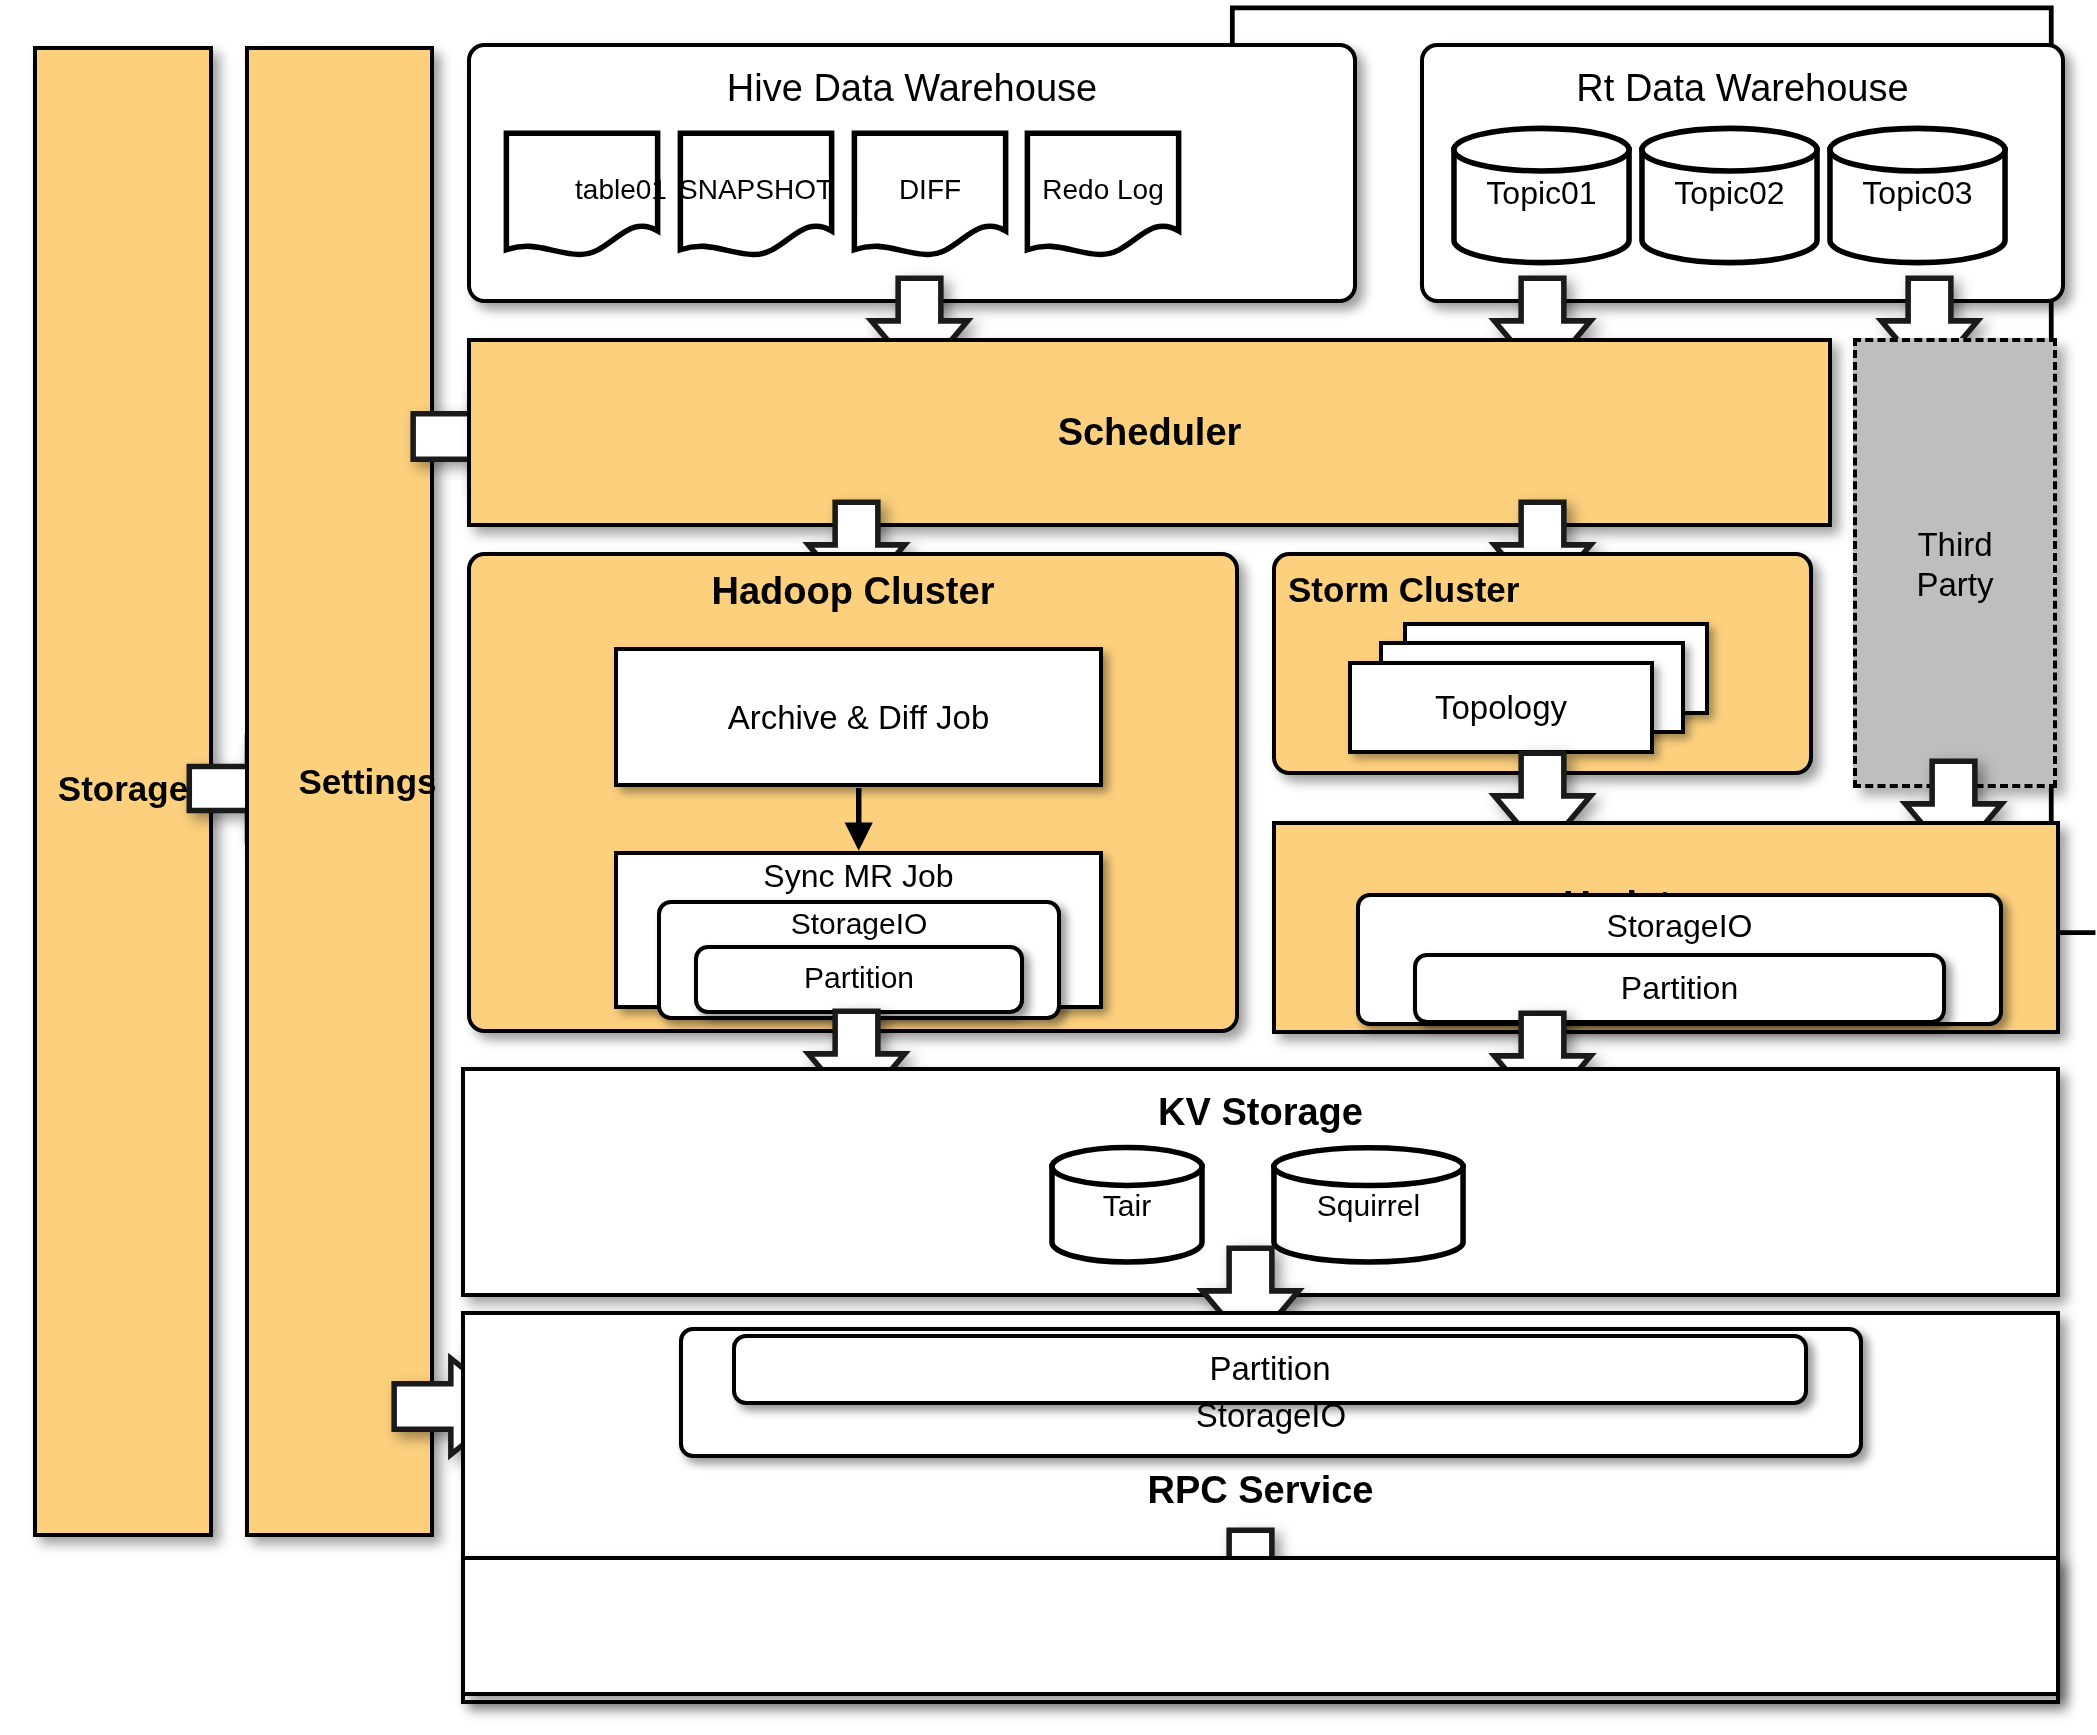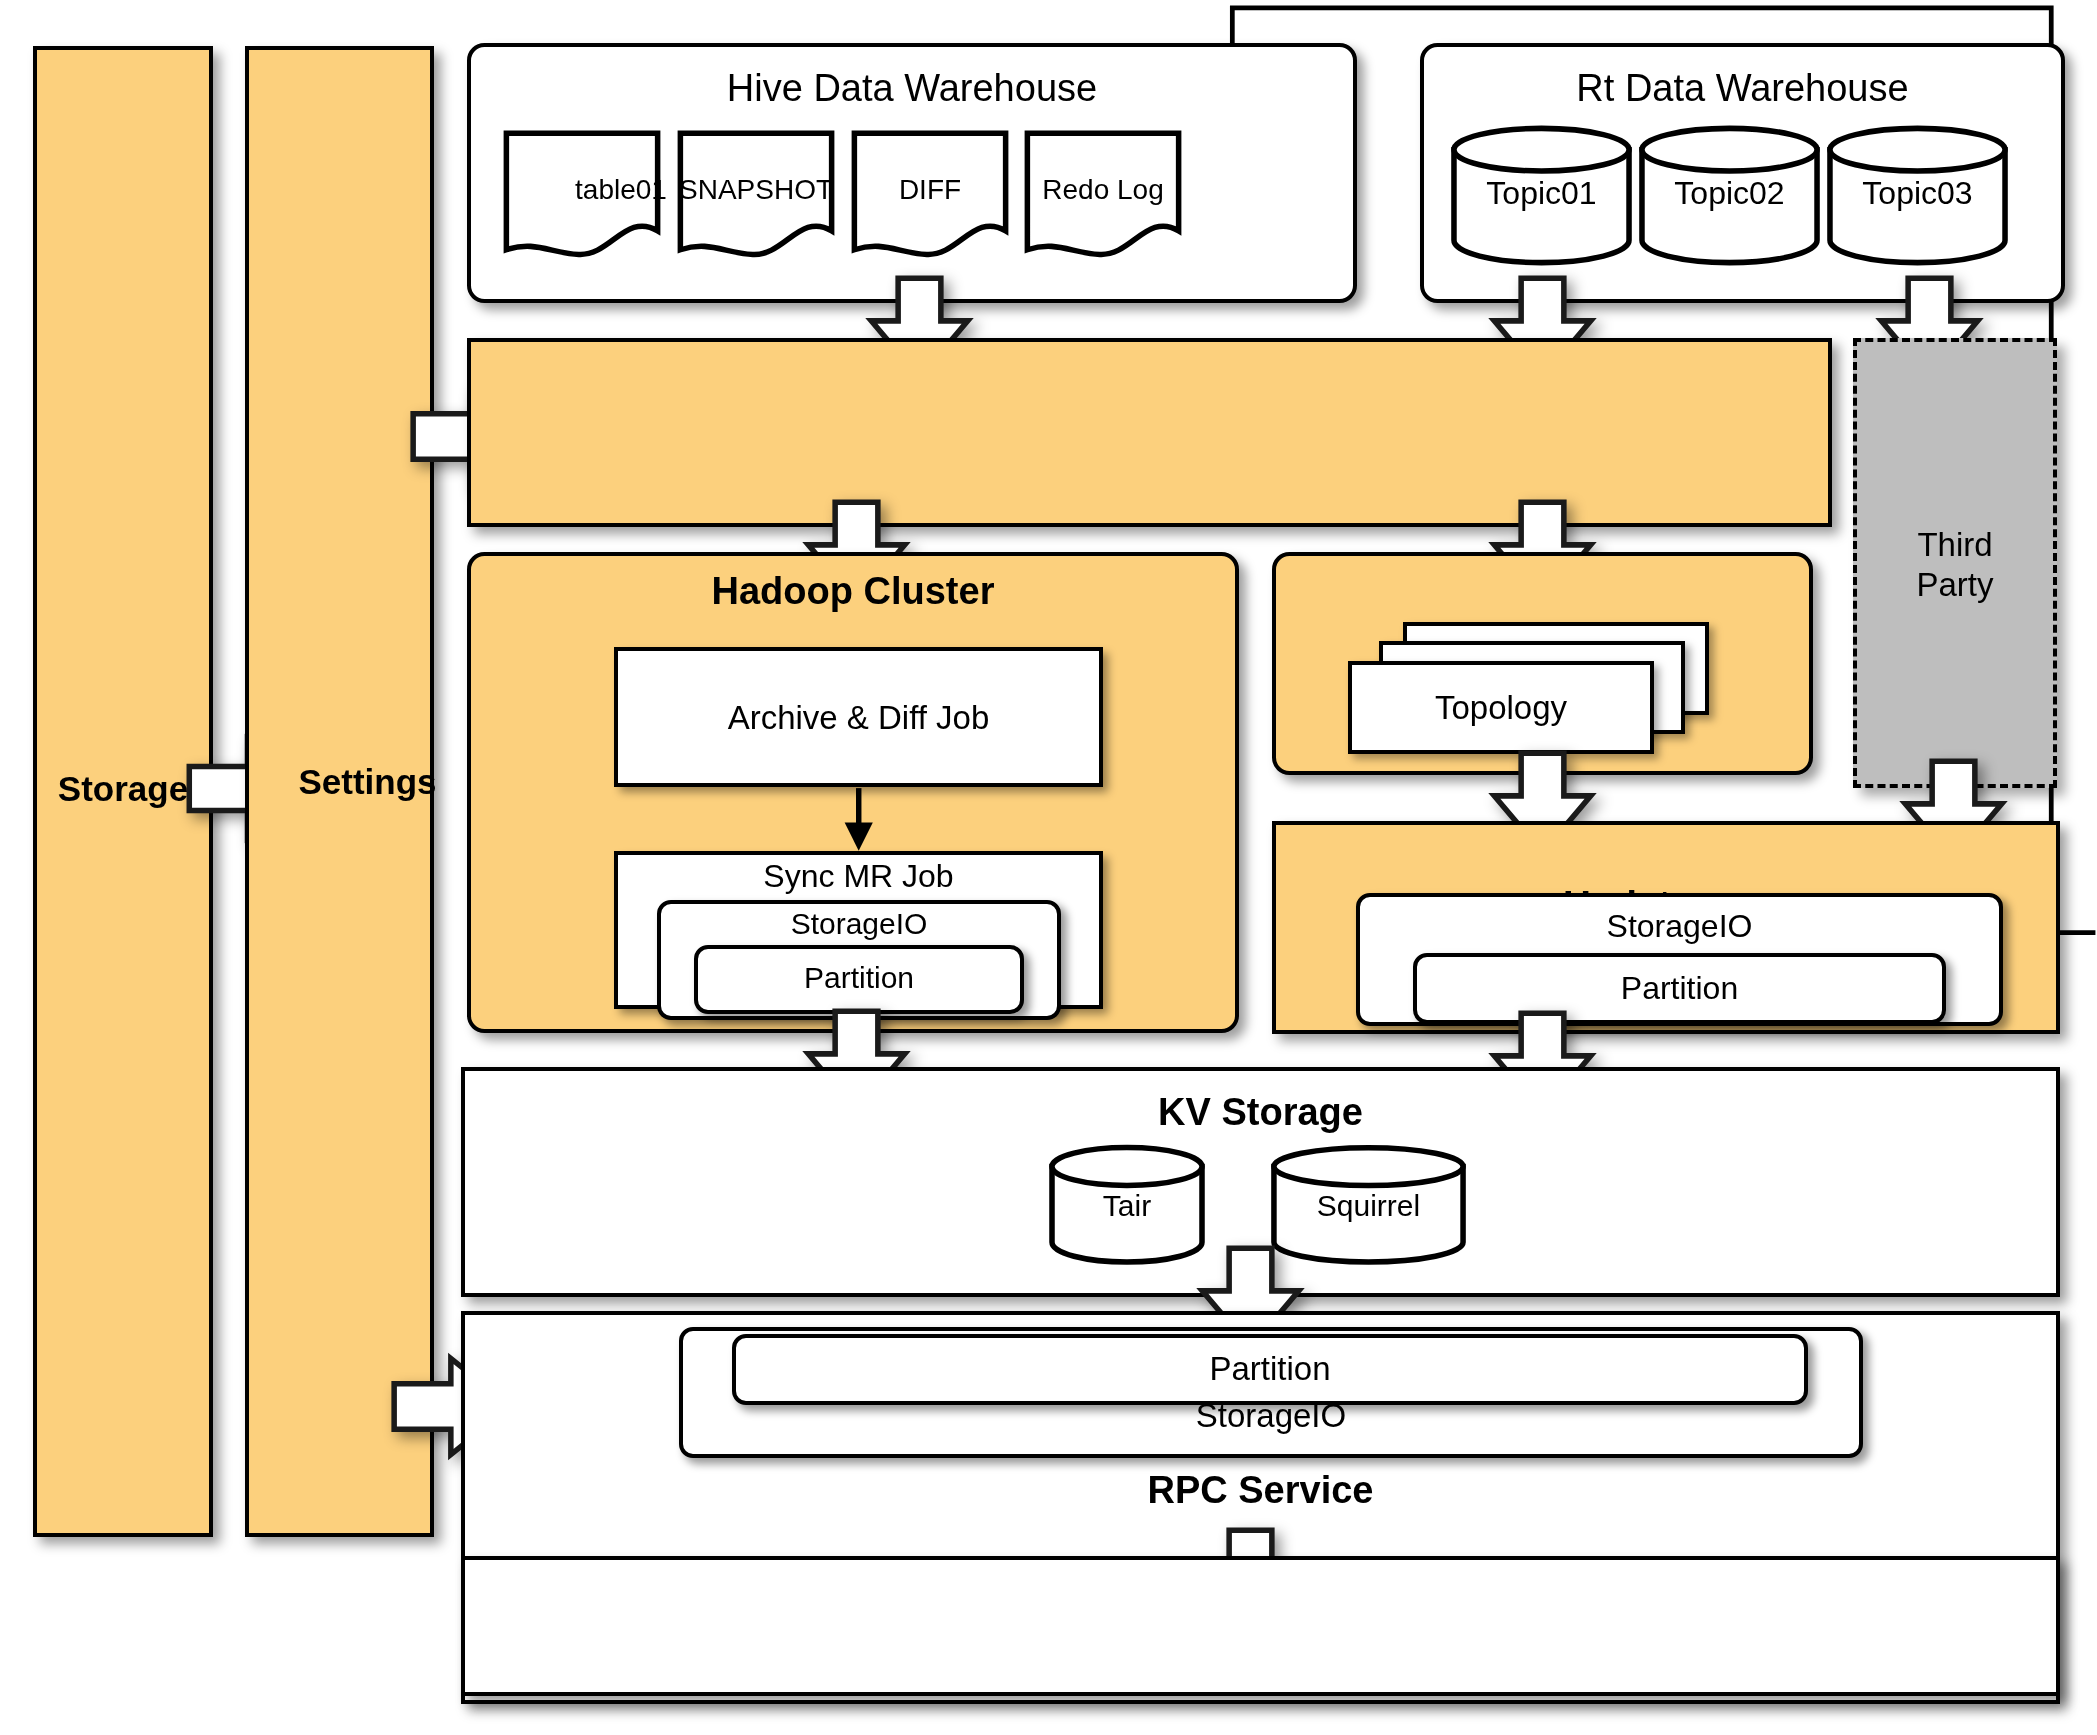--- a/index.html
+++ b/index.html
@@ -111,20 +111,21 @@
 
   <svg class="svgl shadowed" style="left:1491px;top:275px;width:103px;height:87px;" viewBox="0 0 130 110" width="103" height="87">
     <path d="M 38 4 L 92 4 L 92 58 L 126 58 L 65 130 L 4 58 L 38 58 Z" fill="#fff" stroke="#1a1a1a" stroke-width="7" stroke-linejoin="miter"></path>
   </svg>
 
   <svg class="svgl shadowed" style="left:1878px;top:275px;width:103px;height:87px;" viewBox="0 0 130 110" width="103" height="87">
     <path d="M 38 4 L 92 4 L 92 58 L 126 58 L 65 130 L 4 58 L 38 58 Z" fill="#fff" stroke="#1a1a1a" stroke-width="7" stroke-linejoin="miter"></path>
   </svg>
 
   <div class="bx orange" style="left:467px;top:338px;width:1365px;height:189px;"></div>
+  <div class="lbl t-48 t-bold center-v" style="left:467px;top:410px;width:1365px;height:44px;">Scheduler</div>
 
   <svg class="svgl shadowed" style="left:805px;top:499px;width:103px;height:87px;" viewBox="0 0 130 110" width="103" height="87">
     <path d="M 38 4 L 92 4 L 92 58 L 126 58 L 65 130 L 4 58 L 38 58 Z" fill="#fff" stroke="#1a1a1a" stroke-width="7" stroke-linejoin="miter"></path>
   </svg>
 
   <svg class="svgl shadowed" style="left:1491px;top:499px;width:103px;height:87px;" viewBox="0 0 130 110" width="103" height="87">
     <path d="M 38 4 L 92 4 L 92 58 L 126 58 L 65 130 L 4 58 L 38 58 Z" fill="#fff" stroke="#1a1a1a" stroke-width="7" stroke-linejoin="miter"></path>
   </svg>
 
   <div class="bx gray" style="left:1853px;top:338px;width:204px;height:450px;"></div>
@@ -153,20 +154,21 @@
   <div class="lbl t-38" style="left:657px;top:907px;width:404px;height:35px;">StorageIO</div>
 
   <div class="bx rnd inner" style="left:694px;top:945px;width:330px;height:69px;border-radius:14px;"></div>
   <div class="lbl t-38" style="left:694px;top:961px;width:330px;height:35px;">Partition</div>
 
   <svg class="svgl shadowed" style="left:805px;top:1008px;width:103px;height:87px;" viewBox="0 0 130 110" width="103" height="87">
     <path d="M 38 4 L 92 4 L 92 58 L 126 58 L 65 130 L 4 58 L 38 58 Z" fill="#fff" stroke="#1a1a1a" stroke-width="7" stroke-linejoin="miter"></path>
   </svg>
 
   <div class="bx rnd orange" style="left:1272px;top:552px;width:541px;height:223px;"></div>
+  <div class="lbl t-44 t-bold" style="left:1288px;top:570px;width:339px;height:43px;text-align:left;">Storm Cluster</div>
 
   <div class="bx plain" style="left:1403px;top:622px;width:306px;height:93px;"></div>
   <div class="bx plain" style="left:1379px;top:641px;width:306px;height:93px;"></div>
   <div class="bx plain" style="left:1348px;top:661px;width:306px;height:93px;"></div>
   <div class="lbl t-42 center-v" style="left:1348px;top:690px;width:306px;height:36px;">Topology</div>
 
   <svg class="svgl shadowed" style="left:1491px;top:750px;width:103px;height:87px;" viewBox="0 0 130 110" width="103" height="87">
     <path d="M 38 4 L 92 4 L 92 58 L 126 58 L 65 130 L 4 58 L 38 58 Z" fill="#fff" stroke="#1a1a1a" stroke-width="7" stroke-linejoin="miter"></path>
   </svg>
 

